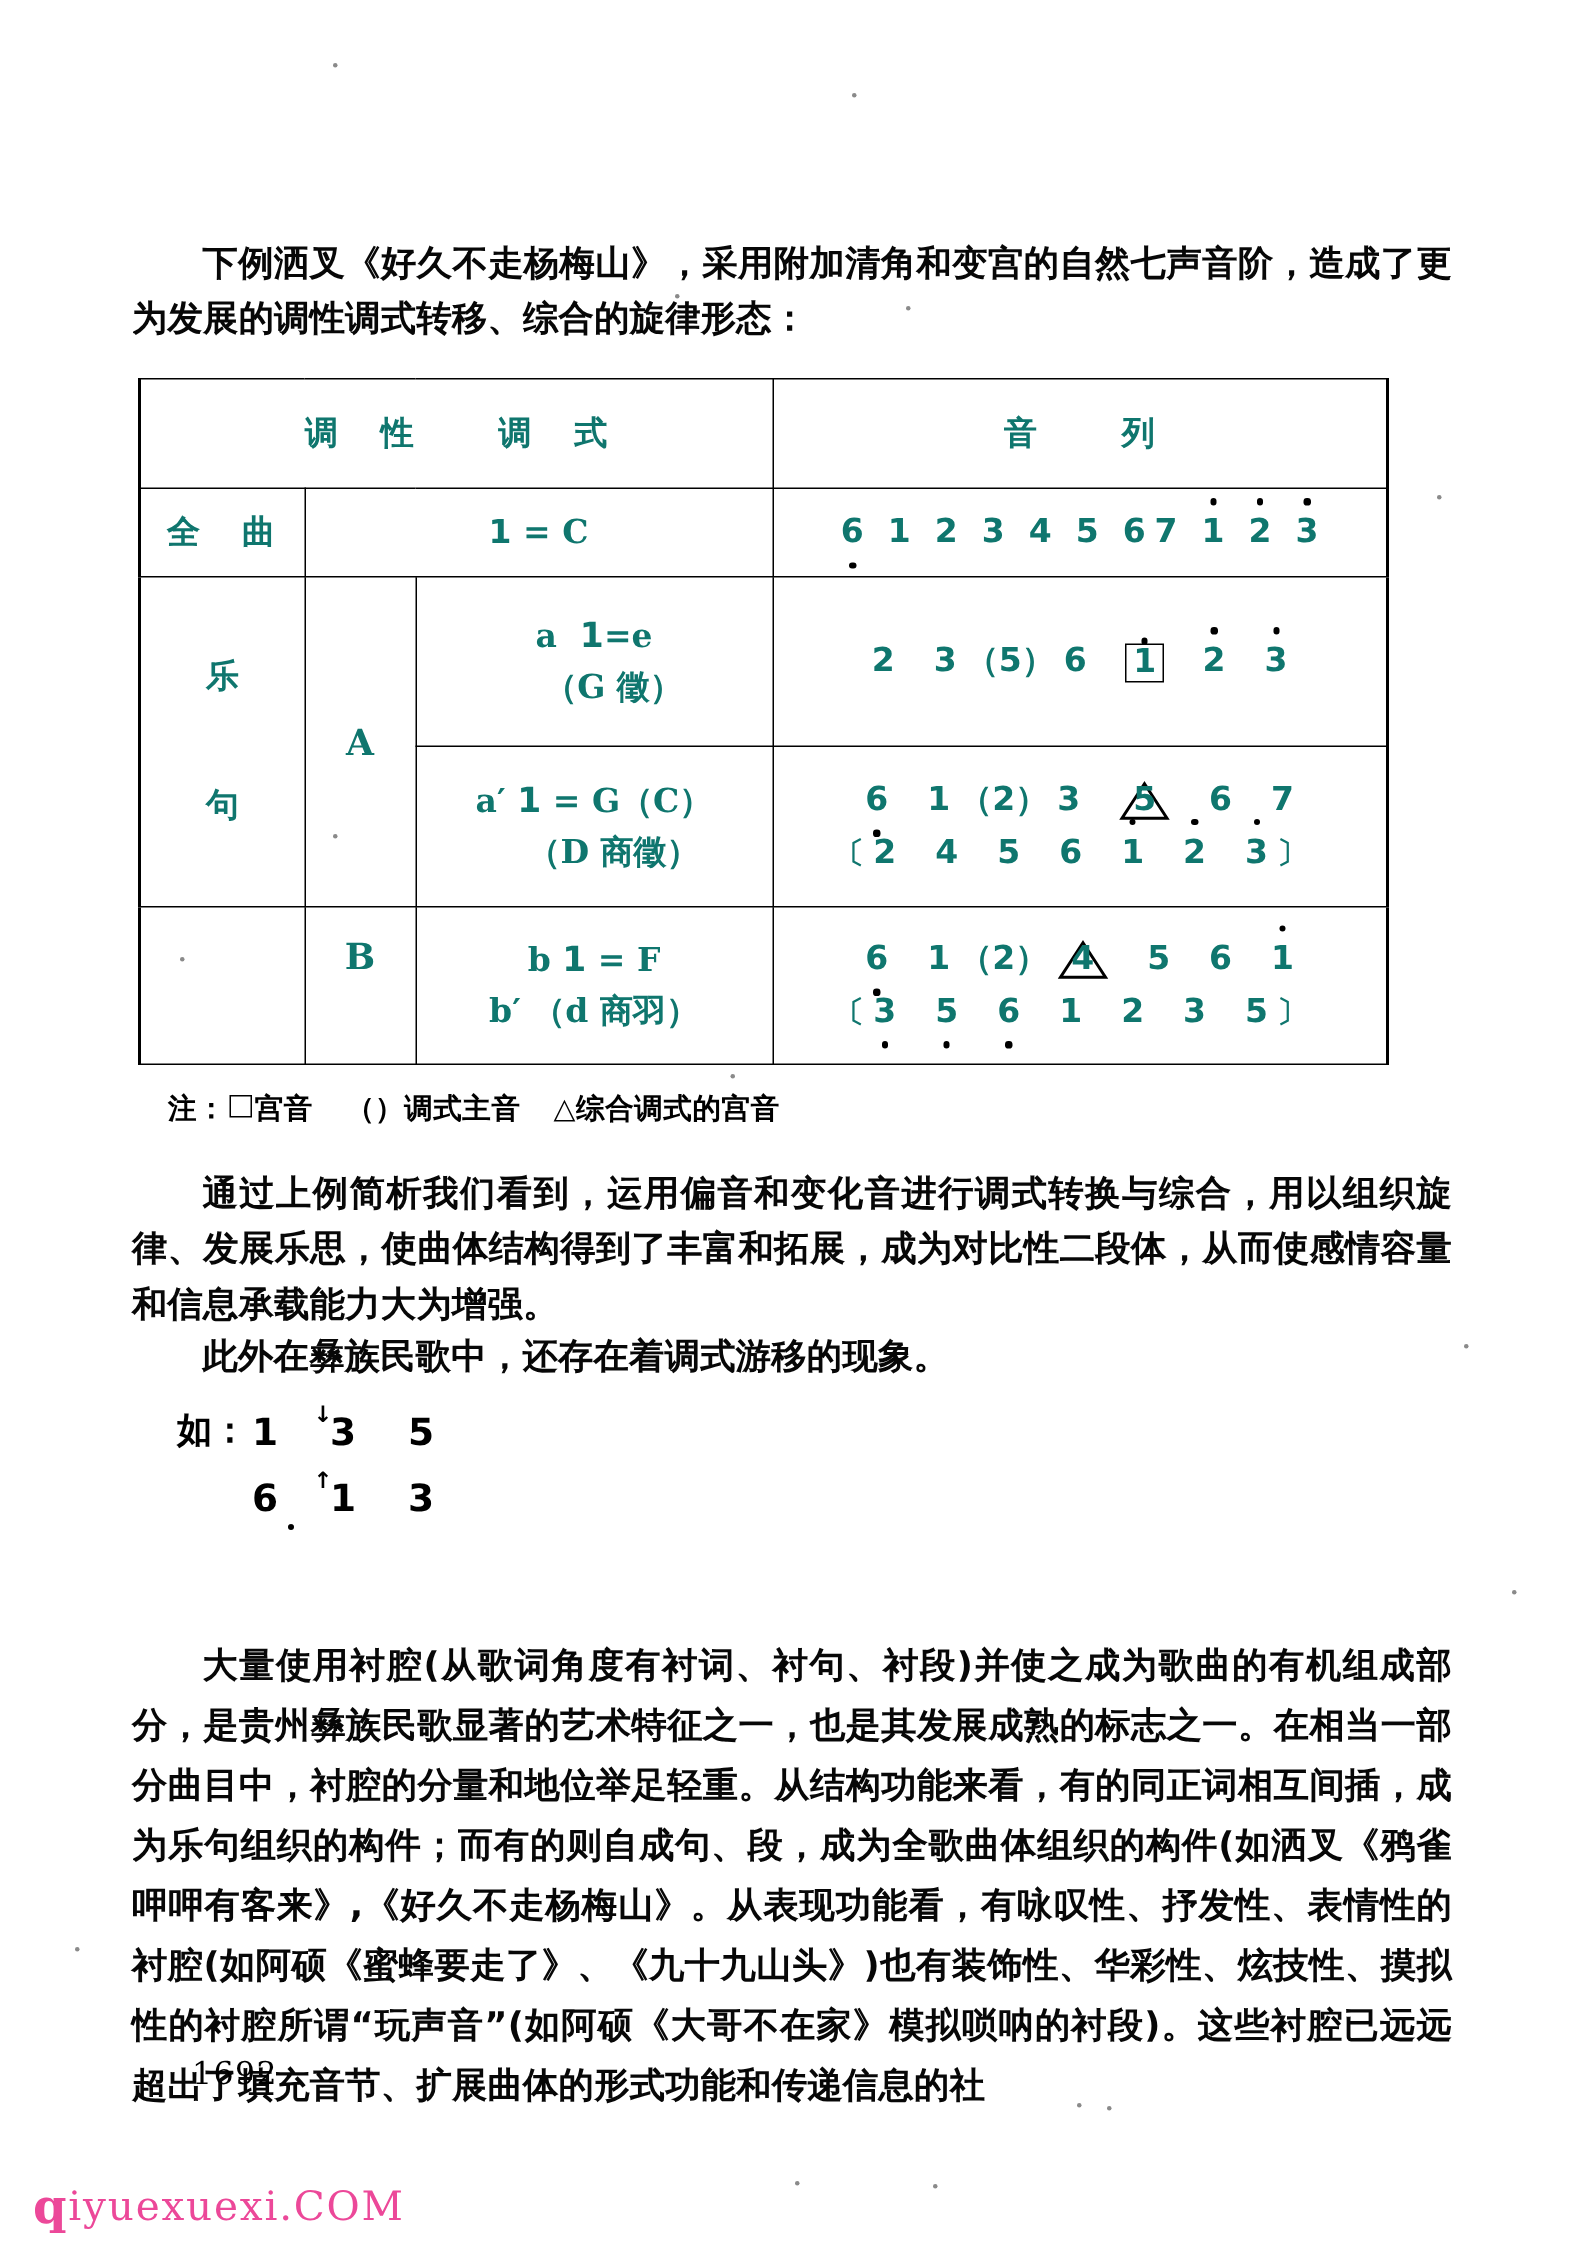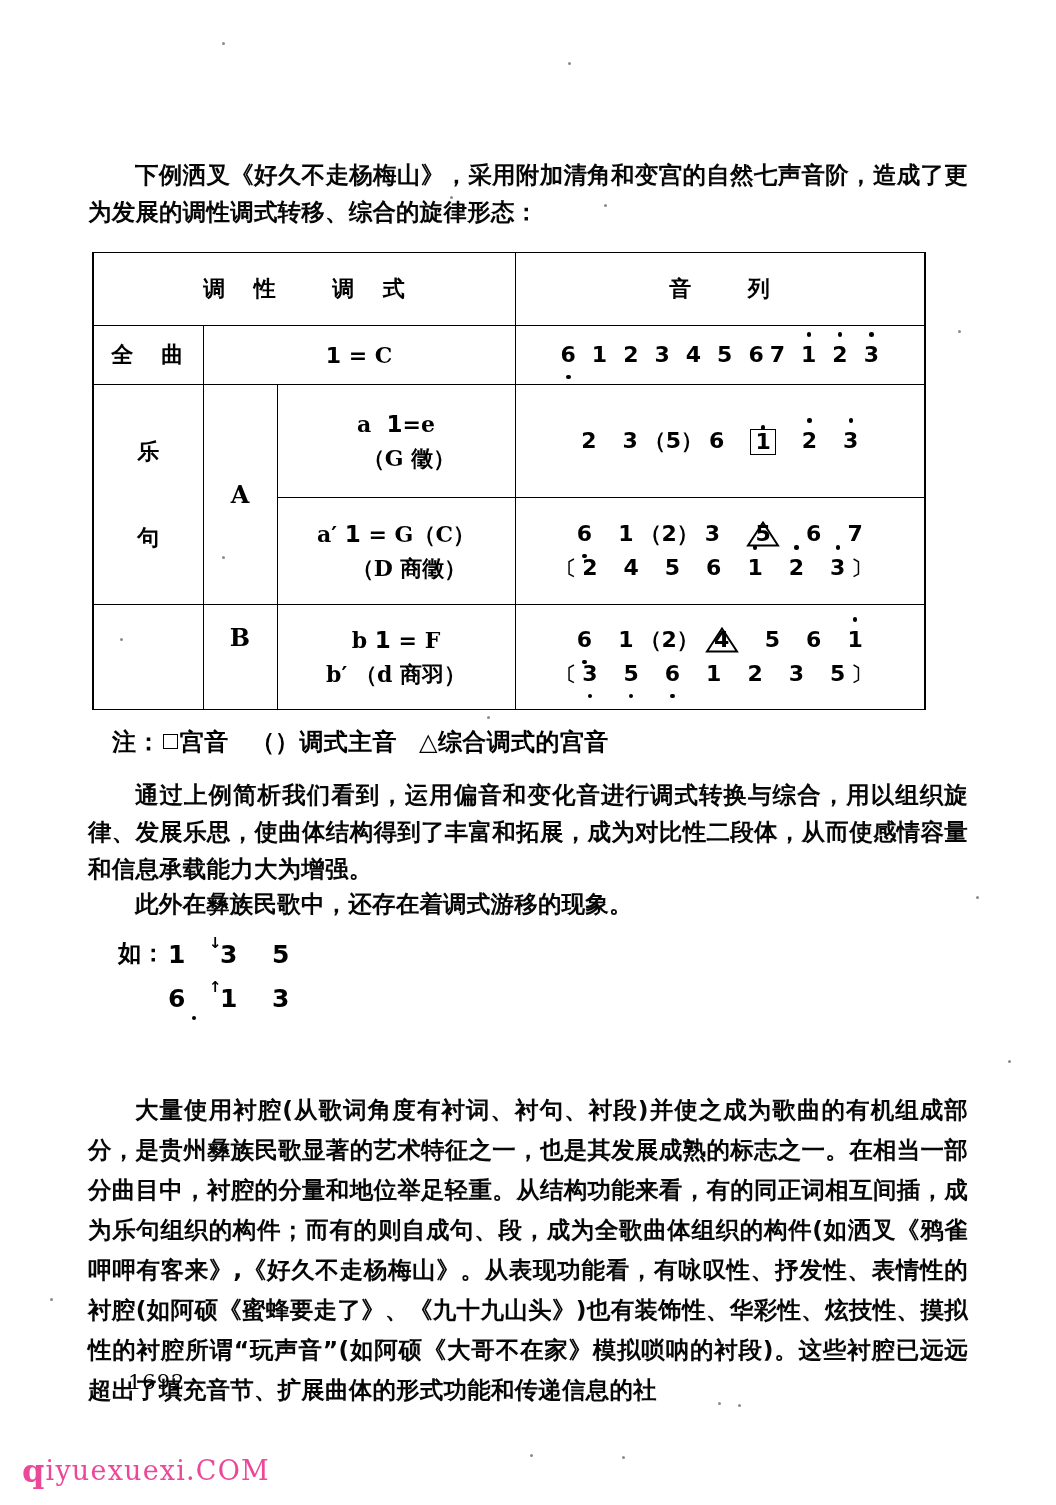--- a/index.html
+++ b/index.html
@@ -105,21 +105,21 @@
     border-collapse: collapse;
     table-layout: fixed;
     font-weight: 700;
   }
   .tbl td {
     border: 1.6px solid #000;
     padding: 0;
     vertical-align: middle;
     text-align: center;
     font-size: 22px;
-    color: #000000;
+    color: #0f766e;
   }
   .tbl .outer-l { border-left-width: 2.6px; }
   .tbl .outer-r { border-right-width: 2.6px; }
 
   .hdr-cell { height: 72px; font-size: 23px; letter-spacing: 0.5px; }
   .hdr-cell .sp { display: inline-block; width: 28px; }
   .hdr-cell .sp-wide { display: inline-block; width: 56px; }
 
   .col-a { width: 110px; }
   .col-b { width: 74px; }
@@ -205,21 +205,21 @@
     width: 34px;
     height: 27px;
   }
   .tri .tri-num { position: relative; z-index: 2; }
 
   
   .tbl-note {
     position: absolute;
     left: 112px;
     top: 726px;
-    font-size: 24px;
+    font-size: 19px;
     font-weight: 700;
     letter-spacing: 0.4px;
     white-space: nowrap;
   }
   .tbl-note .sq {
     display: inline-block;
     width: 13px; height: 13px;
     border: 1.8px solid #000;
     vertical-align: middle;
     position: relative;

